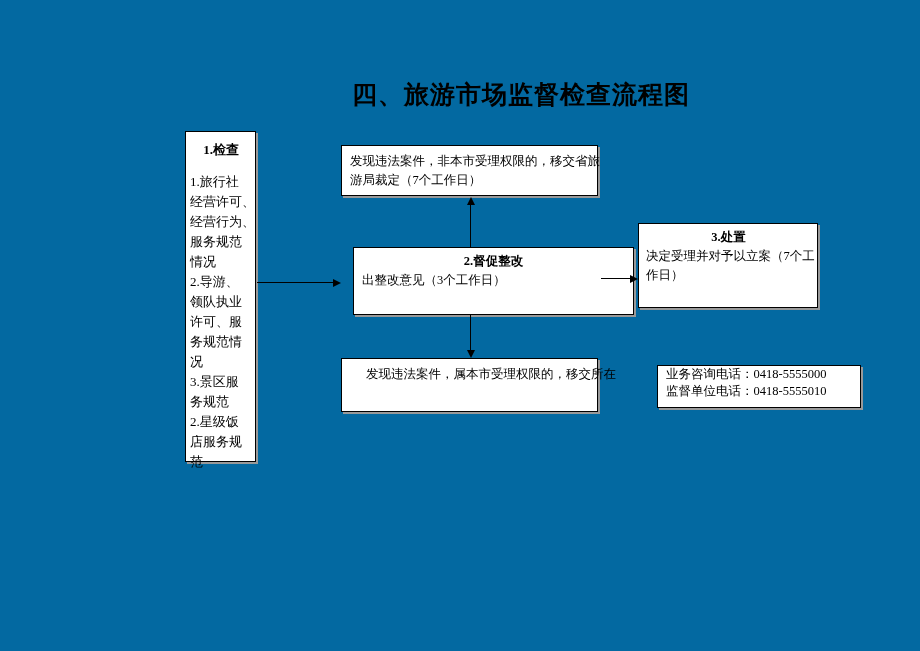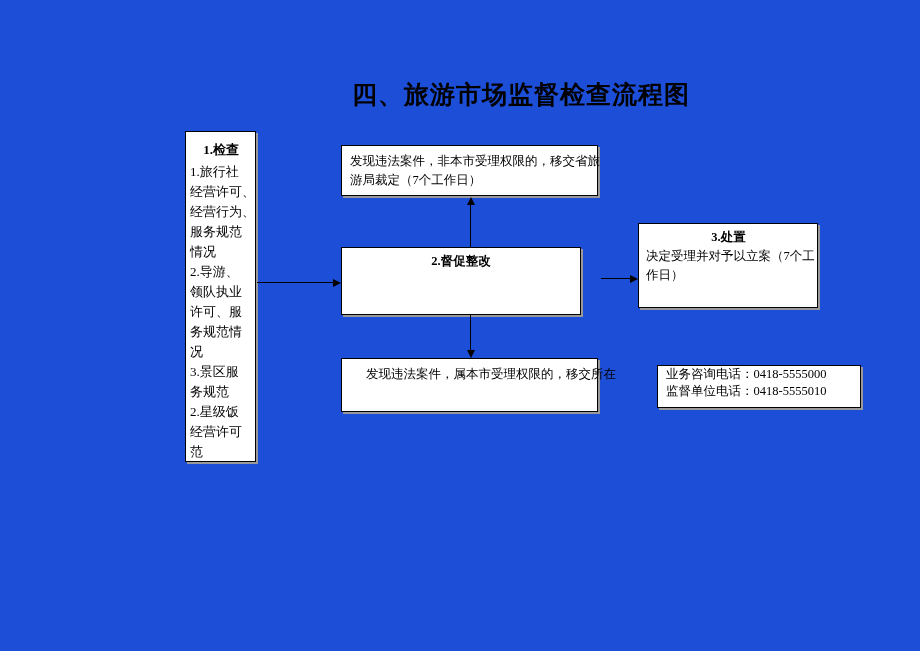--- a/index.html
+++ b/index.html
@@ -1,19 +1,19 @@
 <!DOCTYPE html>
 <html><head>
 <meta charset="utf-8">
 <style>
   html,body{margin:0;padding:0;background:#ffffff;}
   #page{
     position:relative;
     width:920px;height:651px;
-    background:#1d4ed8;
+    background:#0369a1;
     font-family:"Liberation Serif","DejaVu Serif",serif;
     color:#000000;
     overflow:hidden;
   }
   .doc-title{
     position:absolute;
     left:352px;top:78px;
     font-size:25px;
     font-weight:bold;
     letter-spacing:1px;
@@ -31,27 +31,27 @@
   .box .box-title{
     font-weight:bold;
     text-align:center;
   }
   .box .line{white-space:nowrap;}
   .check-box{
     left:185px;top:131px;width:71px;height:331px;
     padding:8px 3px 0 4px;
     font-size:13px;line-height:20px;
   }
-  .check-box .box-title{margin-bottom:2px;}
+  .check-box .box-title{margin-bottom:12px;}
   .report-box{
     left:341px;top:145px;width:257px;height:51px;
     padding:6px 8px 6px 8px;
   }
   .supervise-box{
-    left:341px;top:247px;width:240px;height:68px;
+    left:353px;top:247px;width:281px;height:68px;
     padding:4px 8px 0 8px;
   }
   .transfer-box{
     left:341px;top:358px;width:257px;height:54px;
     padding:6px 8px 0 24px;
   }
   .dispose-box{
     left:638px;top:223px;width:180px;height:85px;
     padding:4px 6px 12px 7px;
   }
@@ -104,31 +104,32 @@
     <div class="line">服务规范</div>
     <div class="line">情况</div>
     <div class="line">2.导游、</div>
     <div class="line">领队执业</div>
     <div class="line">许可、服</div>
     <div class="line">务规范情</div>
     <div class="line">况</div>
     <div class="line">3.景区服</div>
     <div class="line">务规范</div>
     <div class="line">2.星级饭</div>
-    <div class="line">经营许可</div>
+    <div class="line">店服务规</div>
     <div class="line">范</div>
   </div>
 
   <div class="box report-box">
     <div class="line">发现违法案件，非本市受理权限的，移交省旅</div>
     <div class="line">游局裁定（7个工作日）</div>
   </div>
 
   <div class="box supervise-box">
     <div class="box-title">2.督促整改</div>
+    <div class="line">出整改意见（3个工作日）</div>
   </div>
 
   <div class="box transfer-box">
     <div class="line">发现违法案件，属本市受理权限的，移交所在</div>
   </div>
 
   <div class="box dispose-box">
     <div class="box-title">3.处置</div>
     <div class="line">决定受理并对予以立案（7个工</div>
     <div class="line">作日）</div>

